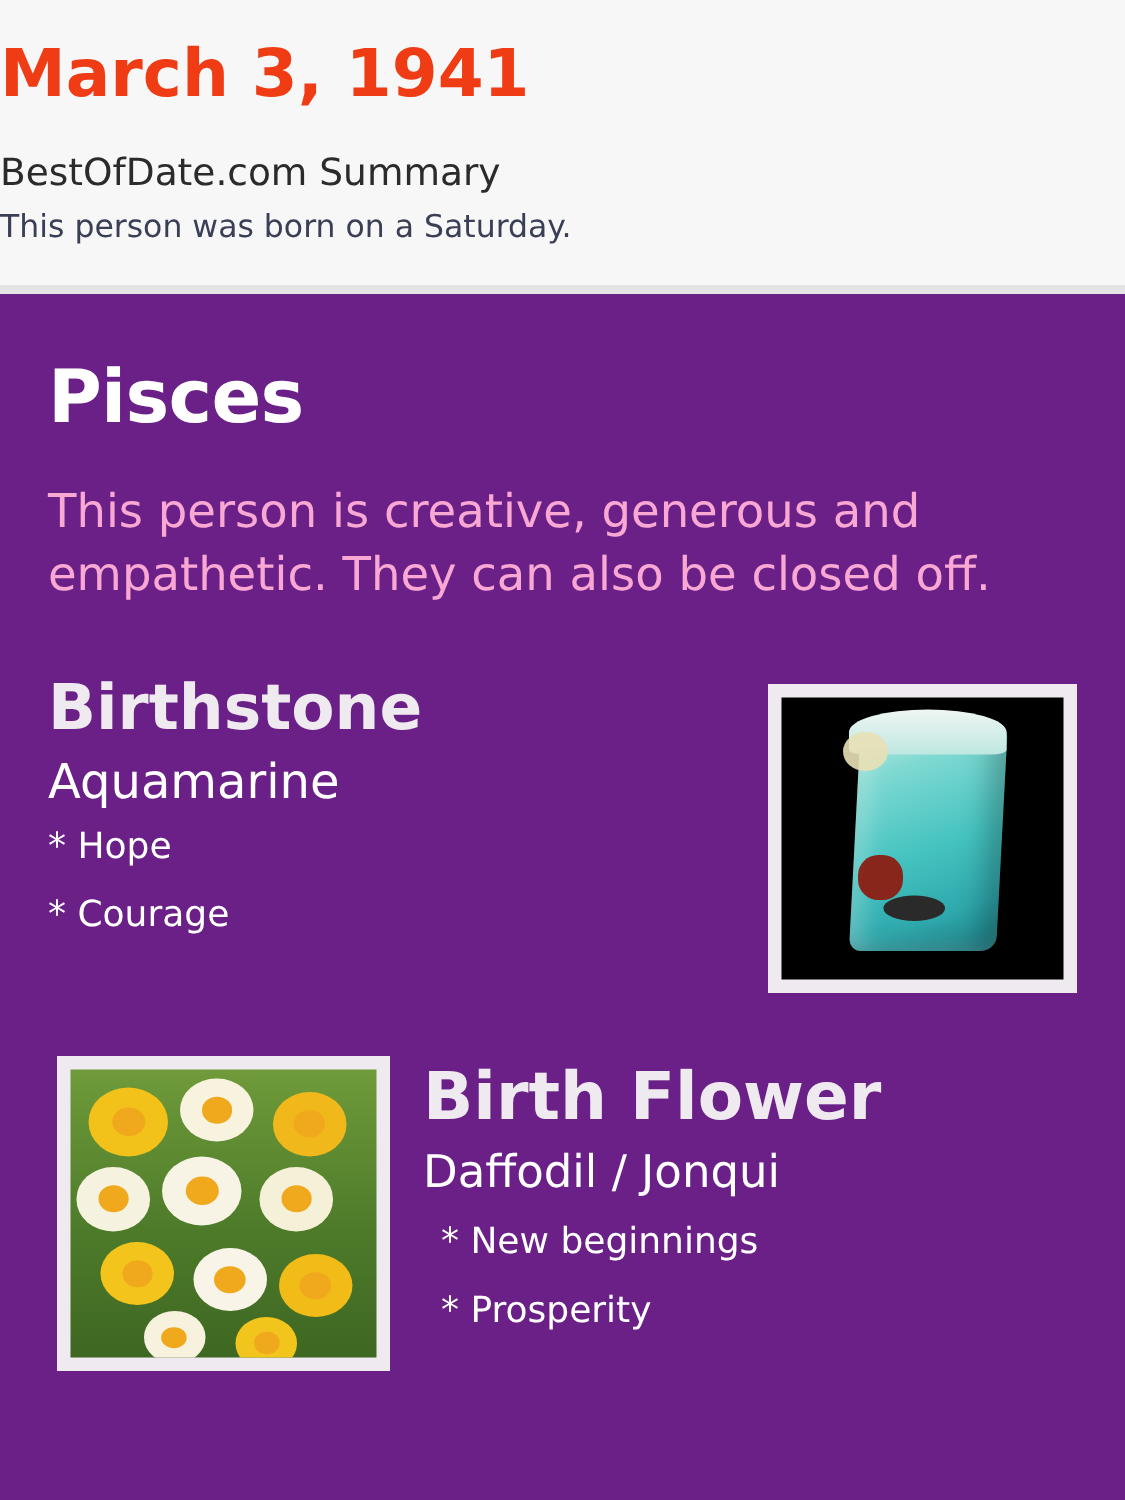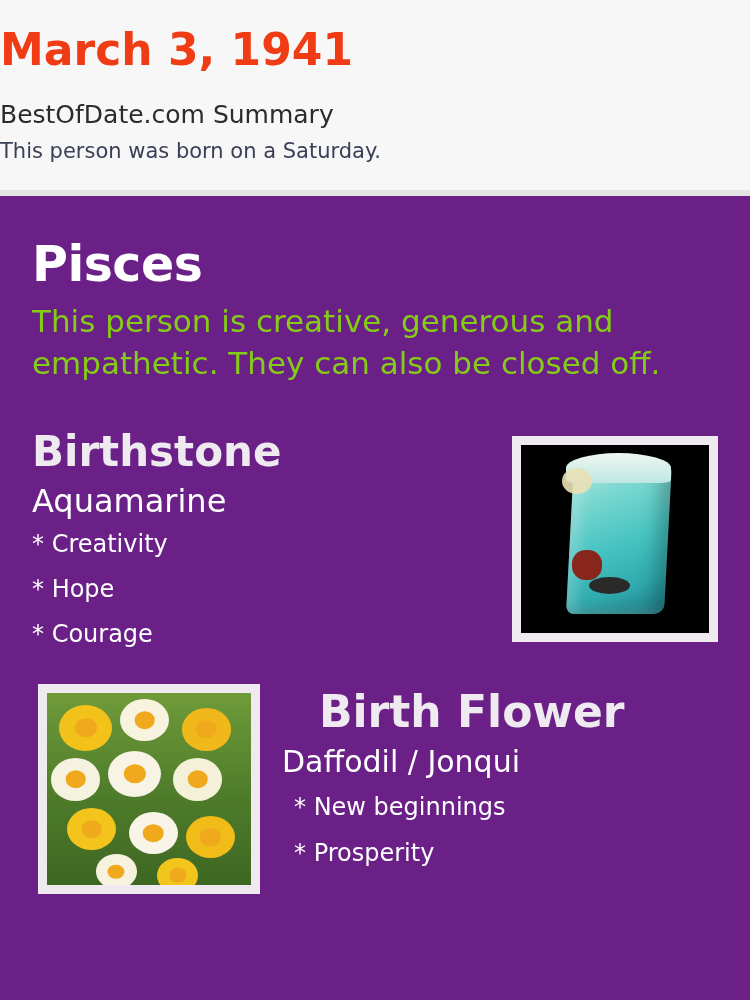--- a/index.html
+++ b/index.html
@@ -72,23 +72,23 @@
   .sign-title {
     font-size: 49px;
     font-weight: bold;
     color: #ffffff;
     padding-top: 38px;
     line-height: 62px;
     letter-spacing: -0.5px;
   }
   .sign-desc {
     font-size: 31px;
-    color: #84cc16;
+    color: #f9a8d4;
     line-height: 42px;
-    margin-top: 4px;
+    margin-top: 24px;
     max-width: 680px;
   }
 
   
   .stone-block {
     position: relative;
     margin-top: 42px;
     height: 240px;
   }
   .stone-text {
@@ -222,21 +222,20 @@
     position: absolute;
     left: 250px;
     top: 0;
     width: 450px;
   }
   .flower-title {
     font-size: 44px;
     font-weight: bold;
     color: #eeeaf0;
     line-height: 56px;
-    margin-left: 37px;
   }
   .flower-name {
     font-size: 30px;
     color: #ffffff;
     line-height: 44px;
     margin-top: 0px;
   }
   .flower-bullet {
     font-size: 24px;
     color: #ffffff;
@@ -259,21 +258,20 @@
 
   <div class="body-panel">
 
     <div class="sign-title">Pisces</div>
     <div class="sign-desc">This person is creative, generous and empathetic. They can also be closed off.</div>
 
     <div class="stone-block">
       <div class="stone-text">
         <div class="stone-title">Birthstone</div>
         <div class="stone-name">Aquamarine</div>
-        <div class="bullet">* Creativity</div>
         <div class="bullet">* Hope</div>
         <div class="bullet">* Courage</div>
       </div>
       <div class="stone-img-frame">
         <div class="stone-img">
           <div class="crystal"></div>
           <div class="crystal-top"></div>
           <div class="crystal-blob1"></div>
           <div class="crystal-blob2"></div>
           <div class="crystal-blob3"></div>

